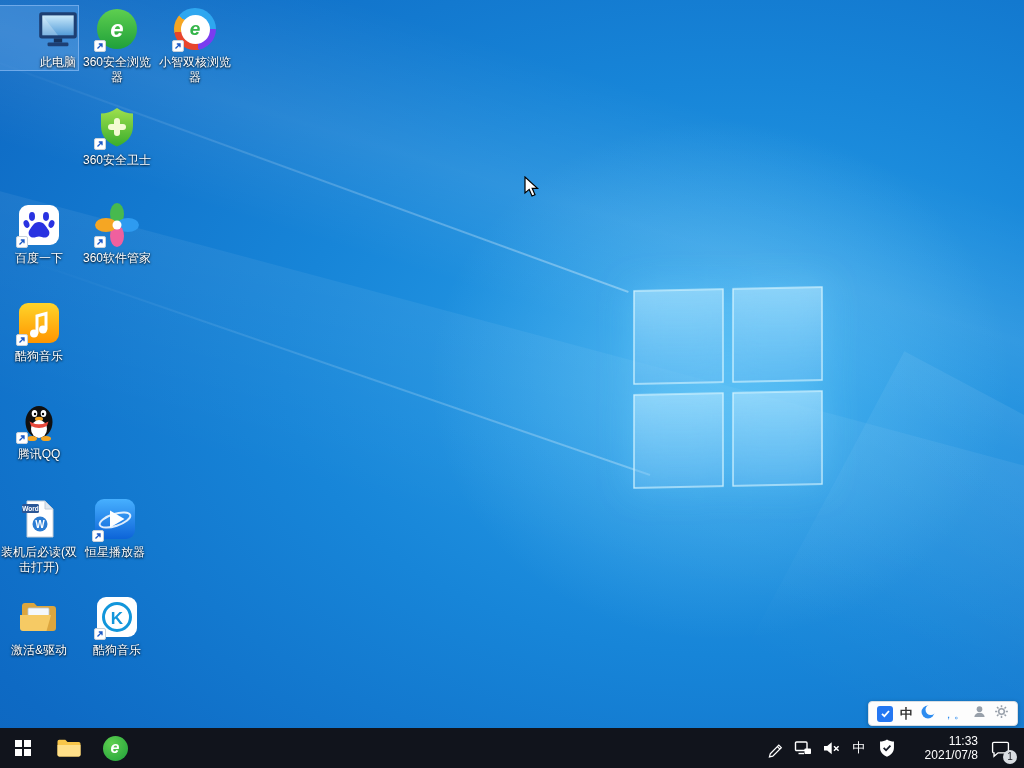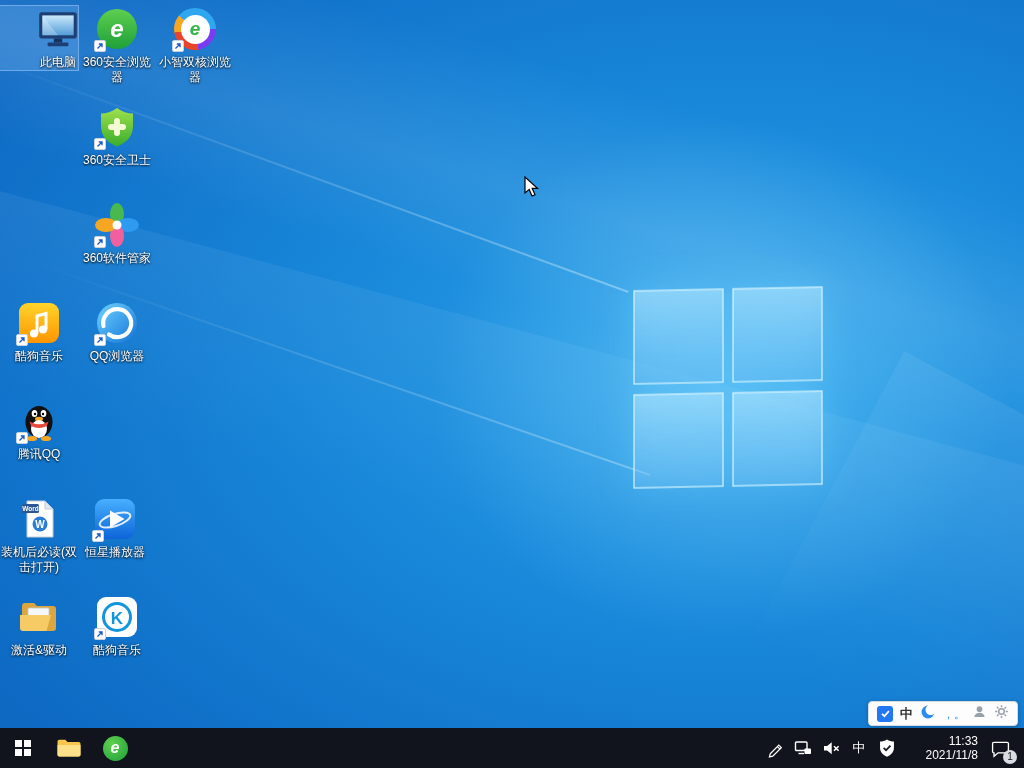--- a/index.html
+++ b/index.html
@@ -185,20 +185,38 @@
       </svg>
       <span class="sc">
           <svg width="10" height="10" viewBox="0 0 10 10">
             <path d="M2.5 7.5 L7 3 M3.8 3 H7 V6.2" stroke="#1b57c4" stroke-width="1.3" fill="none"></path>
           </svg>
         </span>
     </div>
     <div class="lbl">360安全卫士</div>
   </div>
 
+  <div class="cell" style="left:0;top:202px">
+    <div class="ico">
+      <svg width="44" height="44" viewBox="0 0 44 44">
+        <rect x="2" y="2" width="40" height="40" rx="9" fill="#fff"></rect>
+        <ellipse cx="15" cy="13.5" rx="3" ry="4.4" fill="#2932e1"></ellipse>
+        <ellipse cx="29" cy="13.5" rx="3" ry="4.4" fill="#2932e1"></ellipse>
+        <ellipse cx="9.5" cy="21" rx="2.8" ry="4" fill="#2932e1" transform="rotate(-20 9.5 21)"></ellipse>
+        <ellipse cx="34.5" cy="21" rx="2.8" ry="4" fill="#2932e1" transform="rotate(20 34.5 21)"></ellipse>
+        <path d="M22 19 c5 0 7 4.5 9.5 8 c2 3 .5 7 -3 7.5 c-2.5 .4 -4 -1 -6.5 -1 s-4 1.4 -6.5 1 c-3.5 -.5 -5 -4.5 -3 -7.5 c2.5 -3.5 4.5 -8 9.5 -8 z" fill="#2932e1"></path>
+      </svg>
+      <span class="sc">
+          <svg width="10" height="10" viewBox="0 0 10 10">
+            <path d="M2.5 7.5 L7 3 M3.8 3 H7 V6.2" stroke="#1b57c4" stroke-width="1.3" fill="none"></path>
+          </svg>
+        </span>
+    </div>
+    <div class="lbl">百度一下</div>
+  </div>
 
   <div class="cell" style="left:78px;top:202px">
     <div class="ico">
       <svg width="44" height="44" viewBox="0 0 44 44">
         <g transform="translate(22,22)">
           <ellipse cx="0" cy="-11" rx="7" ry="11" fill="#47b94e"></ellipse>
           <ellipse cx="11" cy="0" rx="11" ry="7" fill="#2e9bf0"></ellipse>
           <ellipse cx="0" cy="11" rx="7" ry="11" fill="#f0609e"></ellipse>
           <ellipse cx="-11" cy="0" rx="11" ry="7" fill="#f5a623"></ellipse>
           <circle r="4.5" fill="#fff"></circle>
@@ -223,34 +241,20 @@
       </svg>
       <span class="sc">
           <svg width="10" height="10" viewBox="0 0 10 10">
             <path d="M2.5 7.5 L7 3 M3.8 3 H7 V6.2" stroke="#1b57c4" stroke-width="1.3" fill="none"></path>
           </svg>
         </span>
     </div>
     <div class="lbl">酷狗音乐</div>
   </div>
 
-  <div class="cell" style="left:78px;top:300px">
-    <div class="ico">
-      <svg width="44" height="44" viewBox="0 0 44 44">
-        <circle cx="22" cy="22" r="20" fill="url(#qbg)"></circle>
-        <path d="M8.5 25 a14 14 0 1 1 5.5 8.5" stroke="#fff" stroke-width="4.2" fill="none" stroke-linecap="round"></path>
-      </svg>
-      <span class="sc">
-          <svg width="10" height="10" viewBox="0 0 10 10">
-            <path d="M2.5 7.5 L7 3 M3.8 3 H7 V6.2" stroke="#1b57c4" stroke-width="1.3" fill="none"></path>
-          </svg>
-        </span>
-    </div>
-    <div class="lbl">QQ浏览器</div>
-  </div>
 
   <div class="cell" style="left:0;top:398px">
     <div class="ico">
       <svg width="44" height="44" viewBox="0 0 44 44">
         <ellipse cx="22" cy="23" rx="13.5" ry="16" fill="#101010"></ellipse>
         <ellipse cx="17.5" cy="14.5" rx="2.8" ry="3.6" fill="#fff"></ellipse>
         <ellipse cx="26.5" cy="14.5" rx="2.8" ry="3.6" fill="#fff"></ellipse>
         <circle cx="18" cy="15" r="1.2" fill="#000"></circle>
         <circle cx="26" cy="15" r="1.2" fill="#000"></circle>
         <ellipse cx="22" cy="20" rx="4" ry="2.2" fill="#f5a623"></ellipse>
@@ -404,21 +408,21 @@
       </div>
       <div class="tray-ic zh">中</div>
       <div class="tray-ic">
         <svg width="20" height="20" viewBox="0 0 21 21">
           <path d="M10.5 1.5 c2.3 1.4 4.8 2.1 7.3 2.2 V10 c0 4.8-3.1 8-7.3 9.6 C6.3 18 3.2 14.8 3.2 10 V3.7 c2.5-.1 5-.8 7.3-2.2 z" fill="#fff"></path>
           <path d="M7 10.3 l2.5 2.6 4.6-4.9" stroke="#141925" stroke-width="1.9" fill="none"></path>
         </svg>
       </div>
       <div class="clock">
         <span>11:33</span>
-        <span>2021/11/8</span>
+        <span>2021/07/8</span>
       </div>
       <div class="notif">
         <svg width="21" height="21" viewBox="0 0 22 22">
           <path d="M4 4.5 h14 a1.3 1.3 0 0 1 1.3 1.3 v8.4 a1.3 1.3 0 0 1 -1.3 1.3 h-9.5 l-4.3 3.6 v-3.6 h-.2 a1.3 1.3 0 0 1 -1.3-1.3 V5.8 a1.3 1.3 0 0 1 1.3-1.3 z" fill="none" stroke="#fff" stroke-width="1.4"></path>
         </svg>
         <span class="badge">1</span>
       </div>
     </div>
   </div>
 </div>

